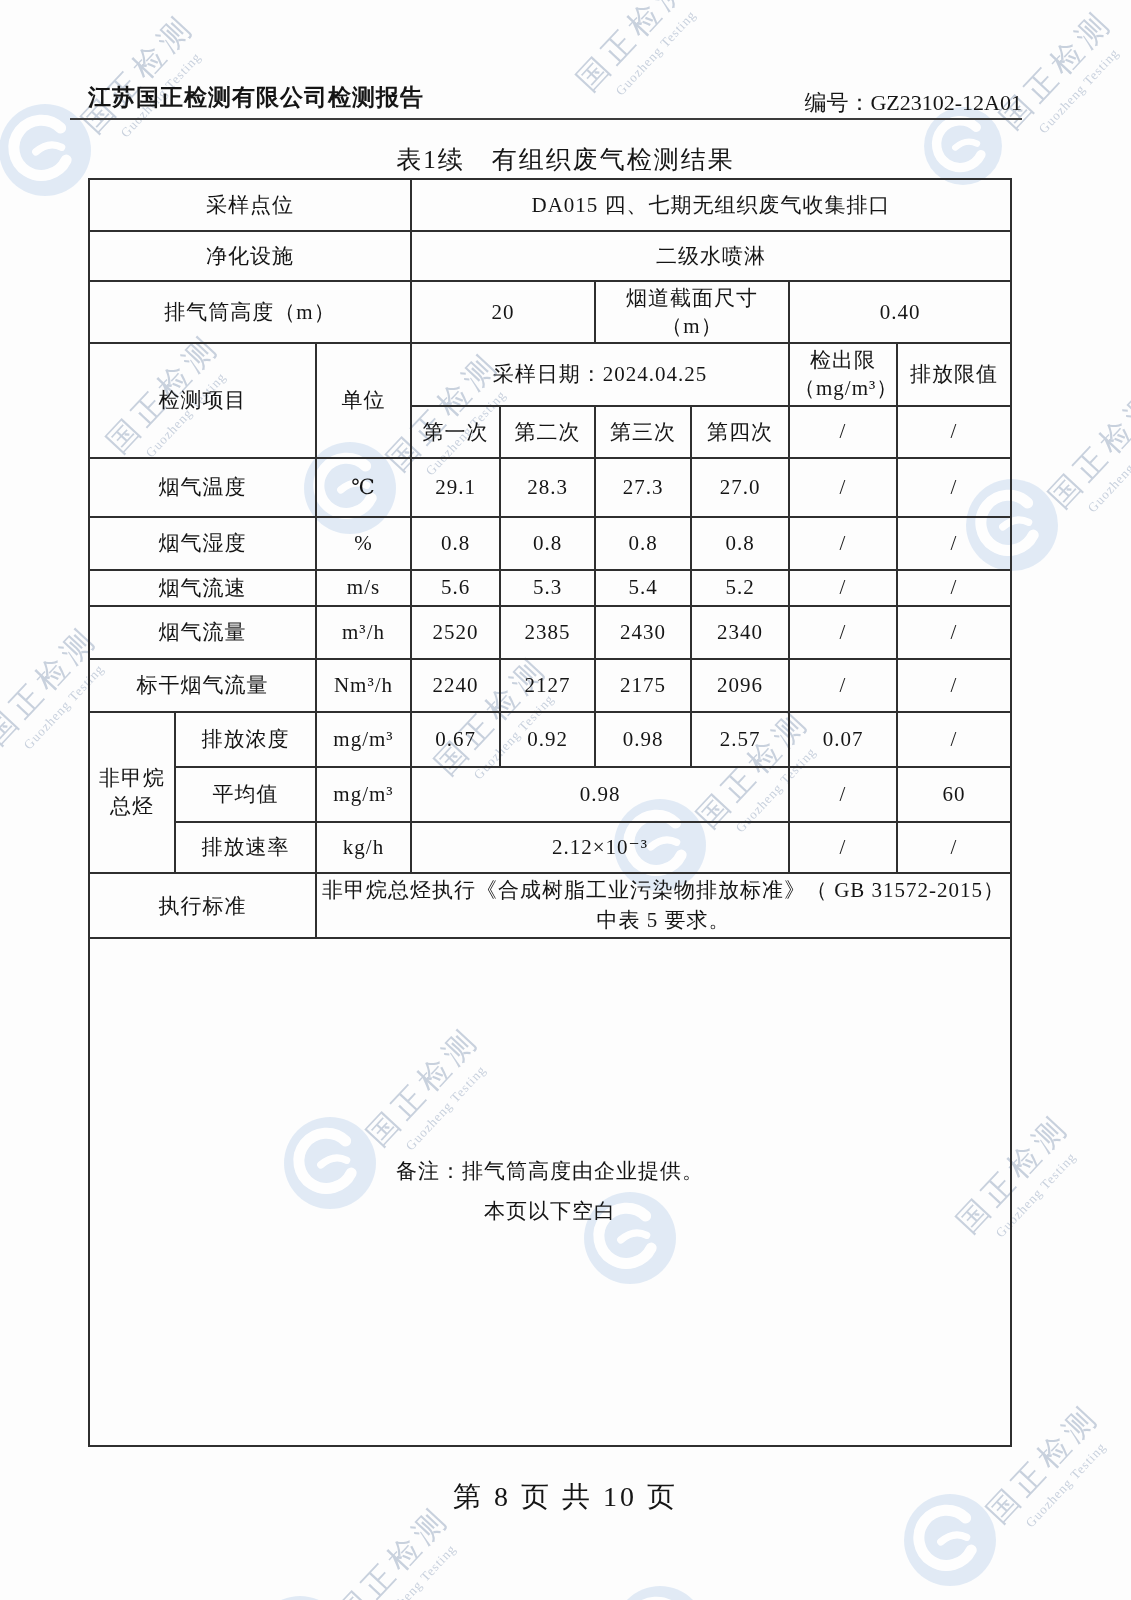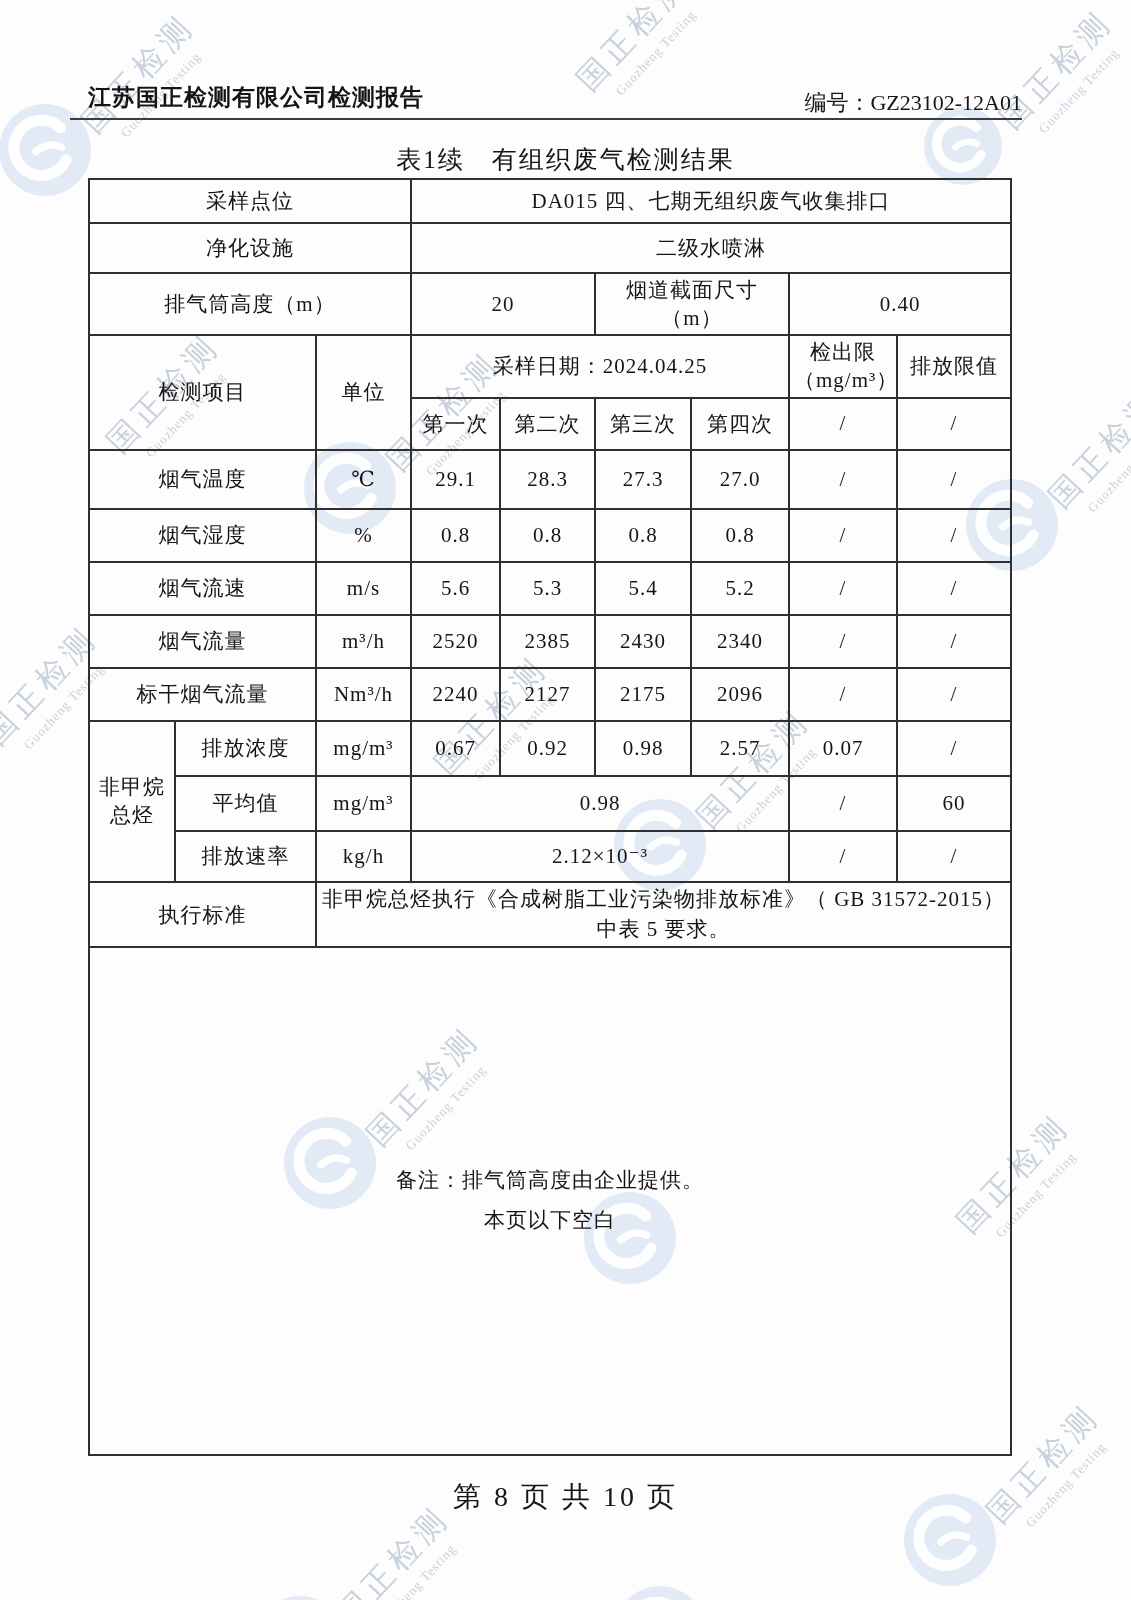--- a/index.html
+++ b/index.html
@@ -183,21 +183,21 @@
         <col style="width:141px">
         <col style="width:95px">
       <col style="width:89px">
         <col style="width:95px">
         <col style="width:96px">
         <col style="width:98px">
       <col style="width:108px">
         <col style="width:114px">
     </colgroup>
     <tbody>
-      <tr style="height:44px">
+      <tr style="height:52px">
         <td colspan="3">采样点位</td>
         <td colspan="6">DA015 四、七期无组织废气收集排口</td>
       </tr>
       <tr style="height:50px">
         <td colspan="3">净化设施</td>
         <td colspan="6">二级水喷淋</td>
       </tr>
       <tr style="height:58px">
         <td colspan="3">排气筒高度（m）</td>
         <td colspan="2">20</td>
@@ -236,21 +236,21 @@
       <tr style="height:53px">
         <td colspan="2">烟气湿度</td>
         <td>%</td>
         <td>0.8</td>
         <td>0.8</td>
         <td>0.8</td>
         <td>0.8</td>
         <td>/</td>
         <td>/</td>
       </tr>
-      <tr style="height:53px">
+      <tr style="height:36px">
         <td colspan="2">烟气流速</td>
         <td>m/s</td>
         <td>5.6</td>
         <td>5.3</td>
         <td>5.4</td>
         <td>5.2</td>
         <td>/</td>
         <td>/</td>
       </tr>
       <tr style="height:53px">

